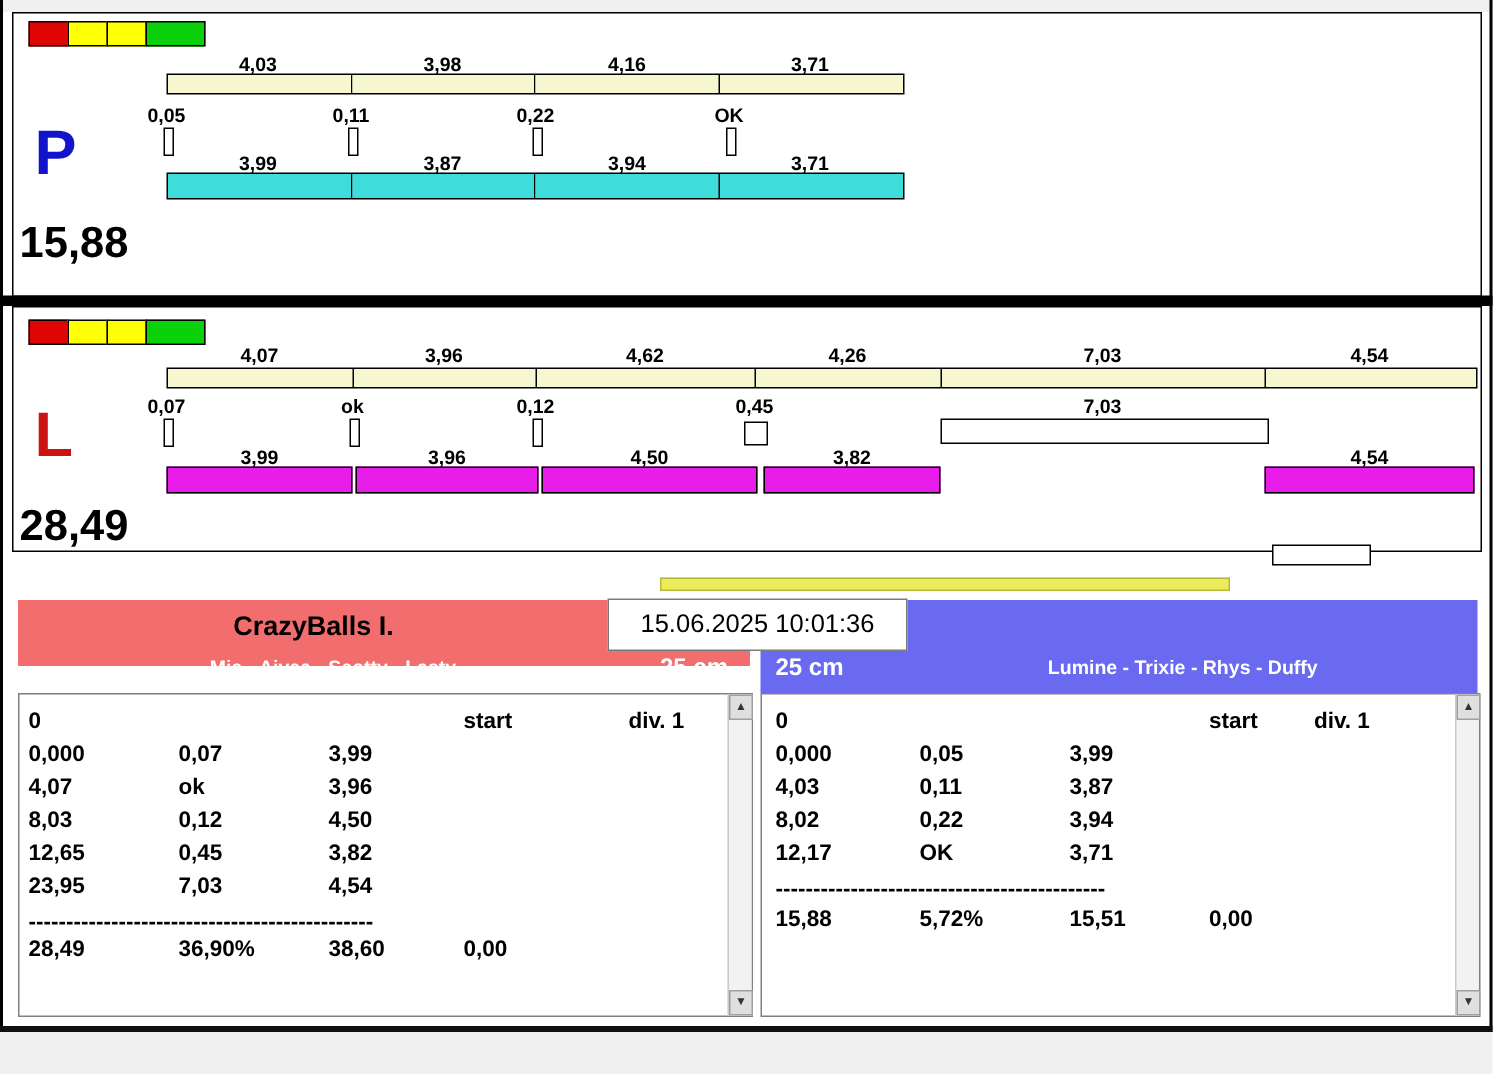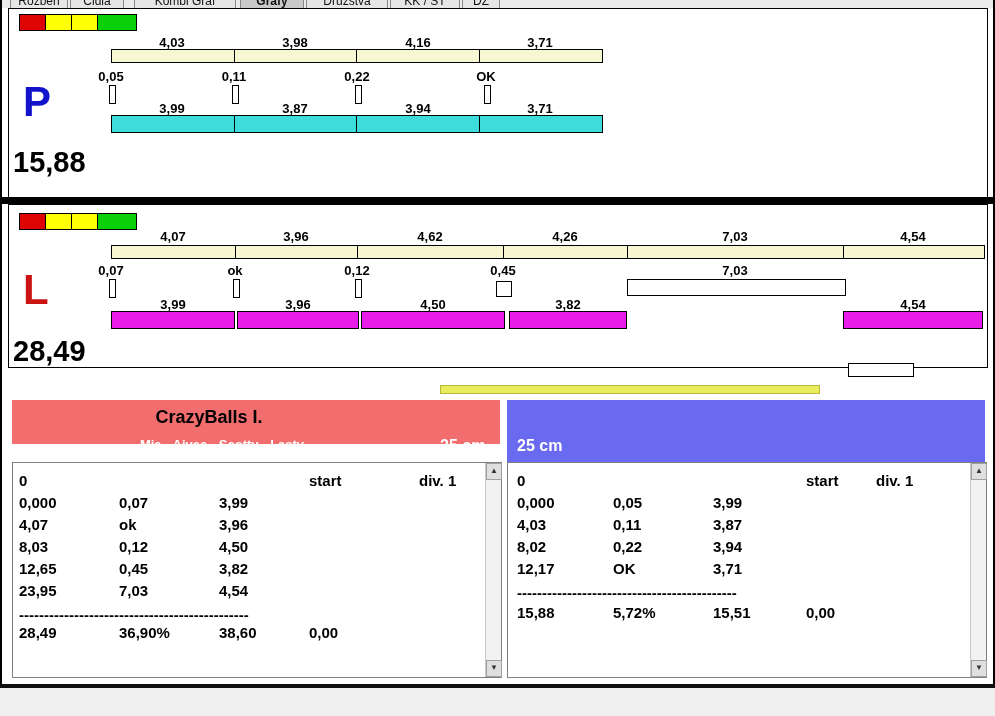--- a/index.html
+++ b/index.html
@@ -38,29 +38,20 @@
   .sb-down{bottom:0;}
   .sep-line{left:0;top:197px;width:995px;height:7px;background:#000;}
   .bottom-line{left:0;top:684px;width:995px;height:4px;background:#101010;}
 </style>
 </head>
 <body>
 
 <div id="app">
   <div class="abs main-bg"></div>
 
-  <div class="abs tabstrip">
-    <div class="tab" style="left:10px;width:56px">Rozbeh</div>
-    <div class="tab" style="left:70px;width:52px">Čidla</div>
-    <div class="tab" style="left:134px;width:100px">Kombi Graf</div>
-    <div class="tab selected" style="left:240px;width:62px">Grafy</div>
-    <div class="tab" style="left:306px;width:80px">Družstva</div>
-    <div class="tab" style="left:390px;width:68px">KK / ST</div>
-    <div class="tab" style="left:462px;width:36px">DZ</div>
-  </div>
 
   <div class="abs panel" style="left:8px;top:8px;width:978px;height:188px">
     <div class="abs sq-row" style="left:10px;top:5px">
       <div class="sq" style="background-color: rgb(224, 5, 5);"></div>
       <div class="sq" style="background-color: rgb(255, 255, 5);"></div>
       <div class="sq" style="background-color: rgb(255, 255, 5);"></div>
       <div class="sq wide" style="background-color: rgb(10, 209, 10);"></div>
     </div>
 
     <div class="abs big-letter" style="left: 14px; top: 72px; color: rgb(19, 19, 204);">P</div>
@@ -158,23 +149,25 @@
   <div class="abs white-bar" style="left:848px;top:363px;width:64px;height:12px"></div>
   <div class="abs progress" style="left: 440px; top: 385px; width: 378px; height: 7px; background-color: rgb(235, 235, 94);"></div>
 
   <div class="abs" style="left: 12px; top: 400px; width: 488px; height: 44px; background-color: rgb(242, 110, 110);">
     <div class="abs t-title" style="left:0;top:7px;width:394px">CrazyBalls I.</div>
     <div class="abs t-sub" style="left:0;top:37px;width:420px">Mia - Aivee - Scotty - Lasty</div>
     <div class="abs t-dist" style="left:428px;top:37px">25 cm</div>
   </div>
 
   <div class="abs" style="left: 507px; top: 400px; width: 478px; height: 62px; background-color: rgb(106, 106, 240);">
+    <div class="abs t-sub" style="left:85px;top:37px;width:393px">Lumine - Trixie - Rhys - Duffy</div>
     <div class="abs t-dist" style="left:10px;top:37px">25 cm</div>
   </div>
 
+  <div class="abs ts-box" style="left:405px;top:399px;width:198px;height:33px">15.06.2025 10:01:36</div>
 
   <div class="abs content-box" style="left:12px;top:462px;width:488px;height:214px">
     <div class="cell" style="left:6px;top:9px">0</div>
     <div class="cell" style="left:296px;top:9px">start</div>
     <div class="cell" style="left:406px;top:9px">div. 1</div>
 
     <div class="cell" style="left:6px;top:31px">0,000</div>
     <div class="cell" style="left:106px;top:31px">0,07</div>
     <div class="cell" style="left:206px;top:31px">3,99</div>
 

